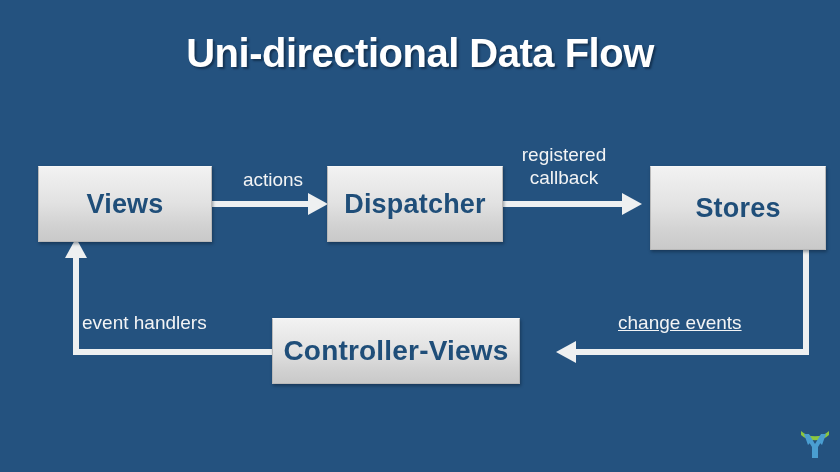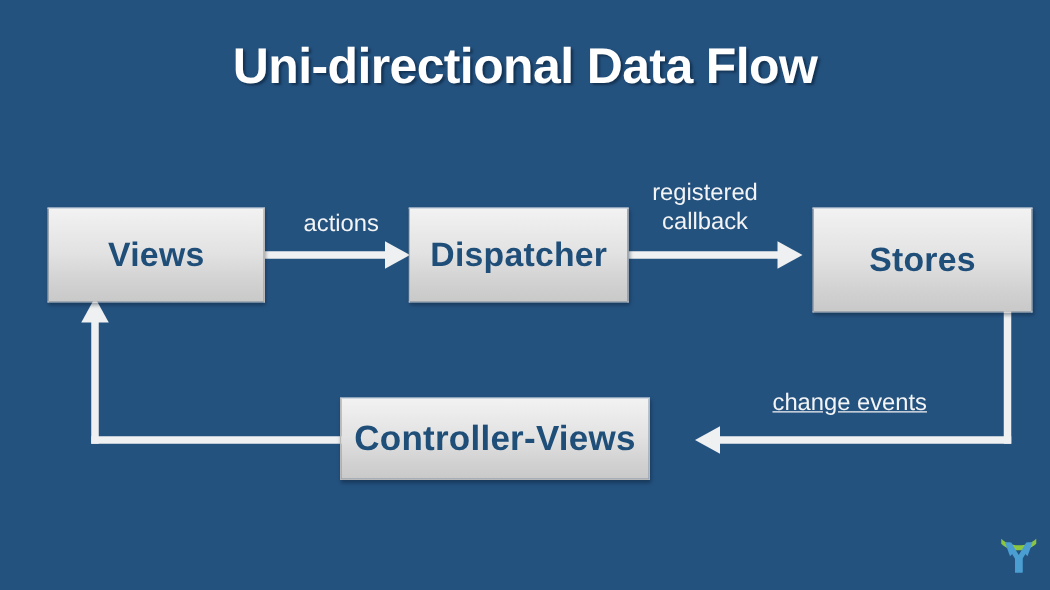--- a/index.html
+++ b/index.html
@@ -174,20 +174,21 @@
   </div>
 
   <div class="node" id="node-controller">
     <span>Controller-Views</span>
   </div>
 
   <div class="edge-label" id="lbl-actions">actions</div>
   <div class="edge-label" id="lbl-callback">registered
 callback</div>
   <div class="edge-label" id="lbl-change">change events</div>
+  <div class="edge-label" id="lbl-event">event handlers</div>
 
   <div id="logo">
     <svg width="34" height="38" viewBox="0 0 34 38" xmlns="http://www.w3.org/2000/svg">
       <path d="M3 7 C 10 14, 24 14, 31 7 L 31 11 C 24 18, 10 18, 3 11 Z" fill="#8cc63f"></path>
       <path d="M6 10 L 11 10 L 17 20 L 23 10 L 28 10 L 20 23 L 20 34 L 14 34 L 14 23 Z" fill="#4a9ed1"></path>
       <path d="M6 10 L 10 10 L 14 17 L 10 21 Z" fill="#4a9ed1"></path>
       <path d="M28 10 L 24 10 L 20 17 L 24 21 Z" fill="#4a9ed1"></path>
       <rect x="14" y="22" width="6" height="12" fill="#4a9ed1"></rect>
     </svg>
   </div>

